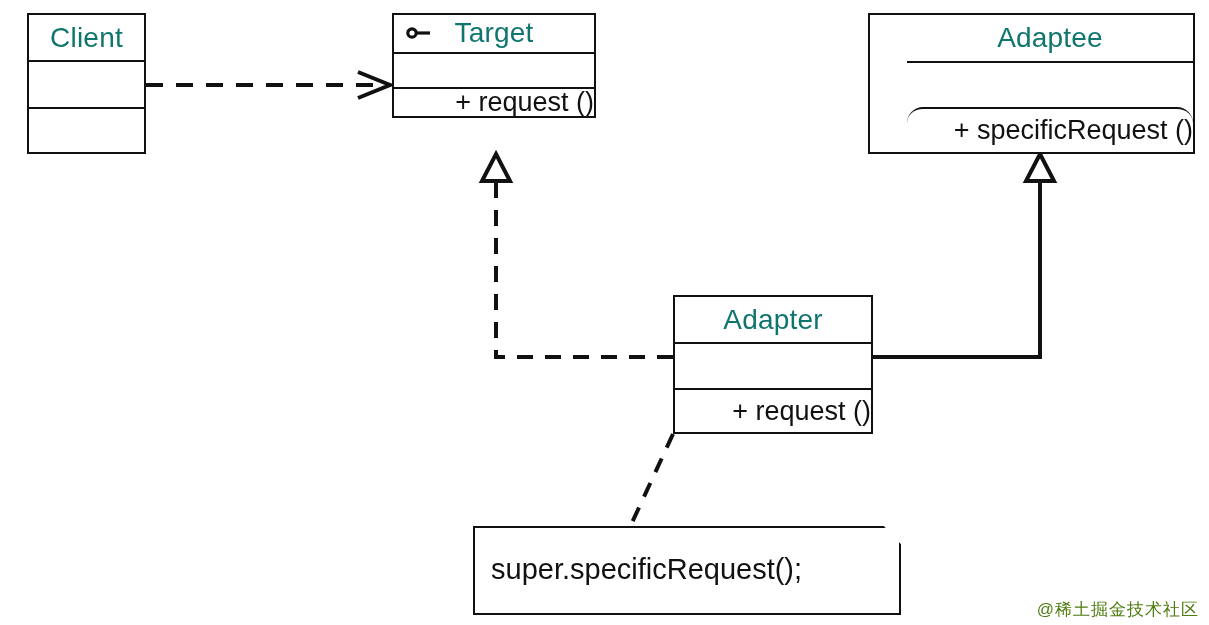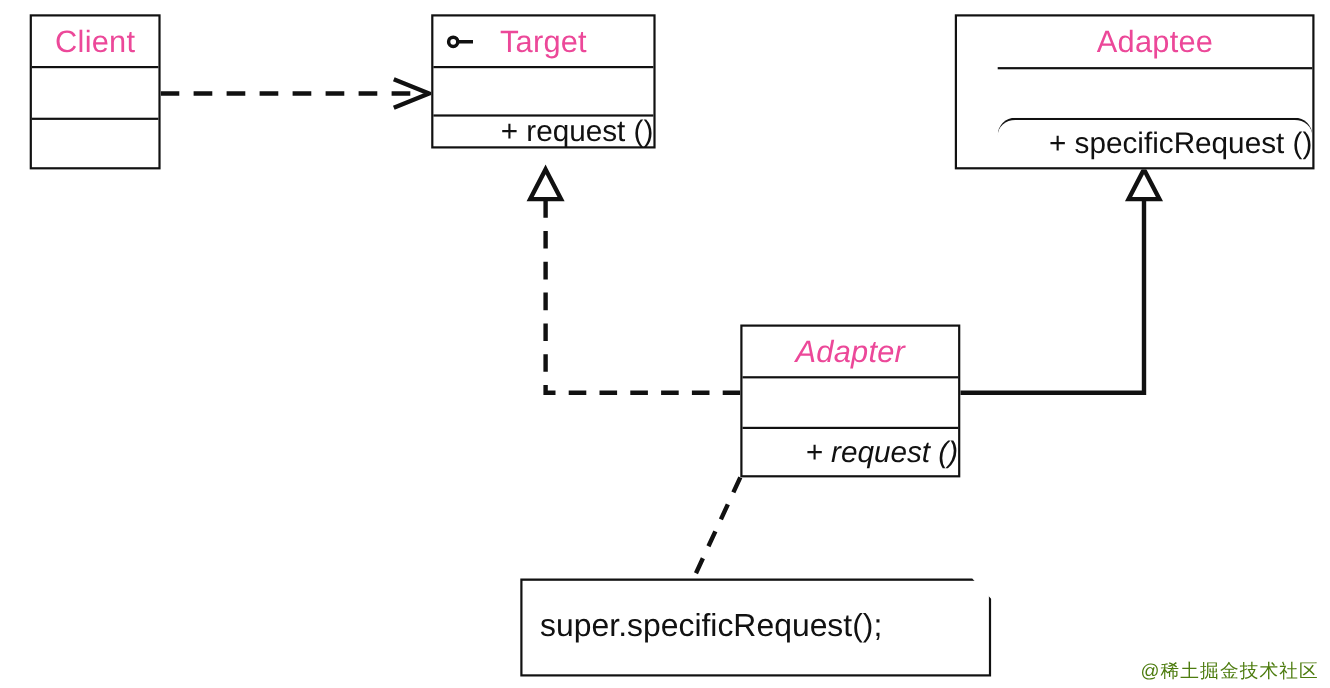--- a/index.html
+++ b/index.html
@@ -42,21 +42,21 @@
     border-top: 2px solid #111111;
   }
   .name-compartment {
     justify-content: center;
   }
   .members-compartment {
     justify-content: flex-end;
   }
   .class-name {
     font-size: 28px;
-    color: #ec4899;
+    color: #0f766e;
     line-height: 1;
     letter-spacing: 0.2px;
   }
   .member-text {
     font-size: 27px;
     color: #111111;
     line-height: 1;
     padding-left: 10px;
     white-space: nowrap;
   }
@@ -134,21 +134,21 @@
       <span class="class-name">Client</span>
     </div>
     <div class="compartment members-compartment divider-top" style="height:47px;">
       <span class="member-text"></span>
     </div>
     <div class="compartment members-compartment divider-top" style="flex:1;">
       <span class="member-text"></span>
     </div>
   </div>
 
-  <div class="uml-box" style="left:392px; top:13px; width:204px; height:122px;">
+  <div class="uml-box" style="left:392px; top:13px; width:204px; height:105px;">
     <div class="compartment name-compartment" style="height:46px;">
       <svg class="iface-icon" viewBox="0 0 26 14">
         <circle cx="6" cy="7" r="4.2" fill="none" stroke="#111111" stroke-width="3.2"></circle>
         <line x1="10.5" y1="7" x2="24" y2="7" stroke="#111111" stroke-width="3.2"></line>
       </svg>
       <span class="class-name">Target</span>
     </div>
     <div class="compartment members-compartment divider-top" style="height:44px;">
       <span class="member-text"></span>
     </div>
@@ -162,21 +162,21 @@
       <span class="class-name">Adaptee</span>
     </div>
     <div class="compartment members-compartment divider-top" style="height:46px;">
       <span class="member-text"></span>
     </div>
     <div class="compartment members-compartment divider-top" style="flex:1;border-radius:16px;">
       <span class="member-text">+ specificRequest ()</span>
     </div>
   </div>
 
-  <div class="uml-box" style="left:673px; top:295px; width:200px; height:139px;font-style:italic;">
+  <div class="uml-box" style="left:673px; top:295px; width:200px; height:139px;">
     <div class="compartment name-compartment" style="height:45px;">
       <span class="class-name">Adapter</span>
     </div>
     <div class="compartment members-compartment divider-top" style="height:46px;">
       <span class="member-text"></span>
     </div>
     <div class="compartment members-compartment divider-top" style="flex:1;">
       <span class="member-text">+ request ()</span>
     </div>
   </div>

